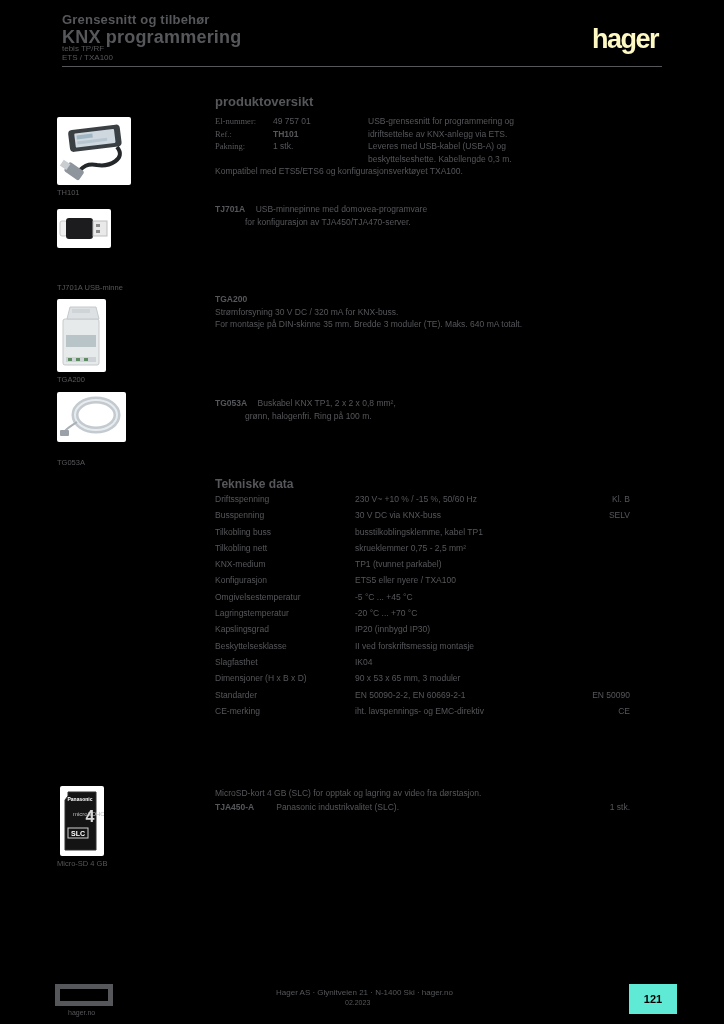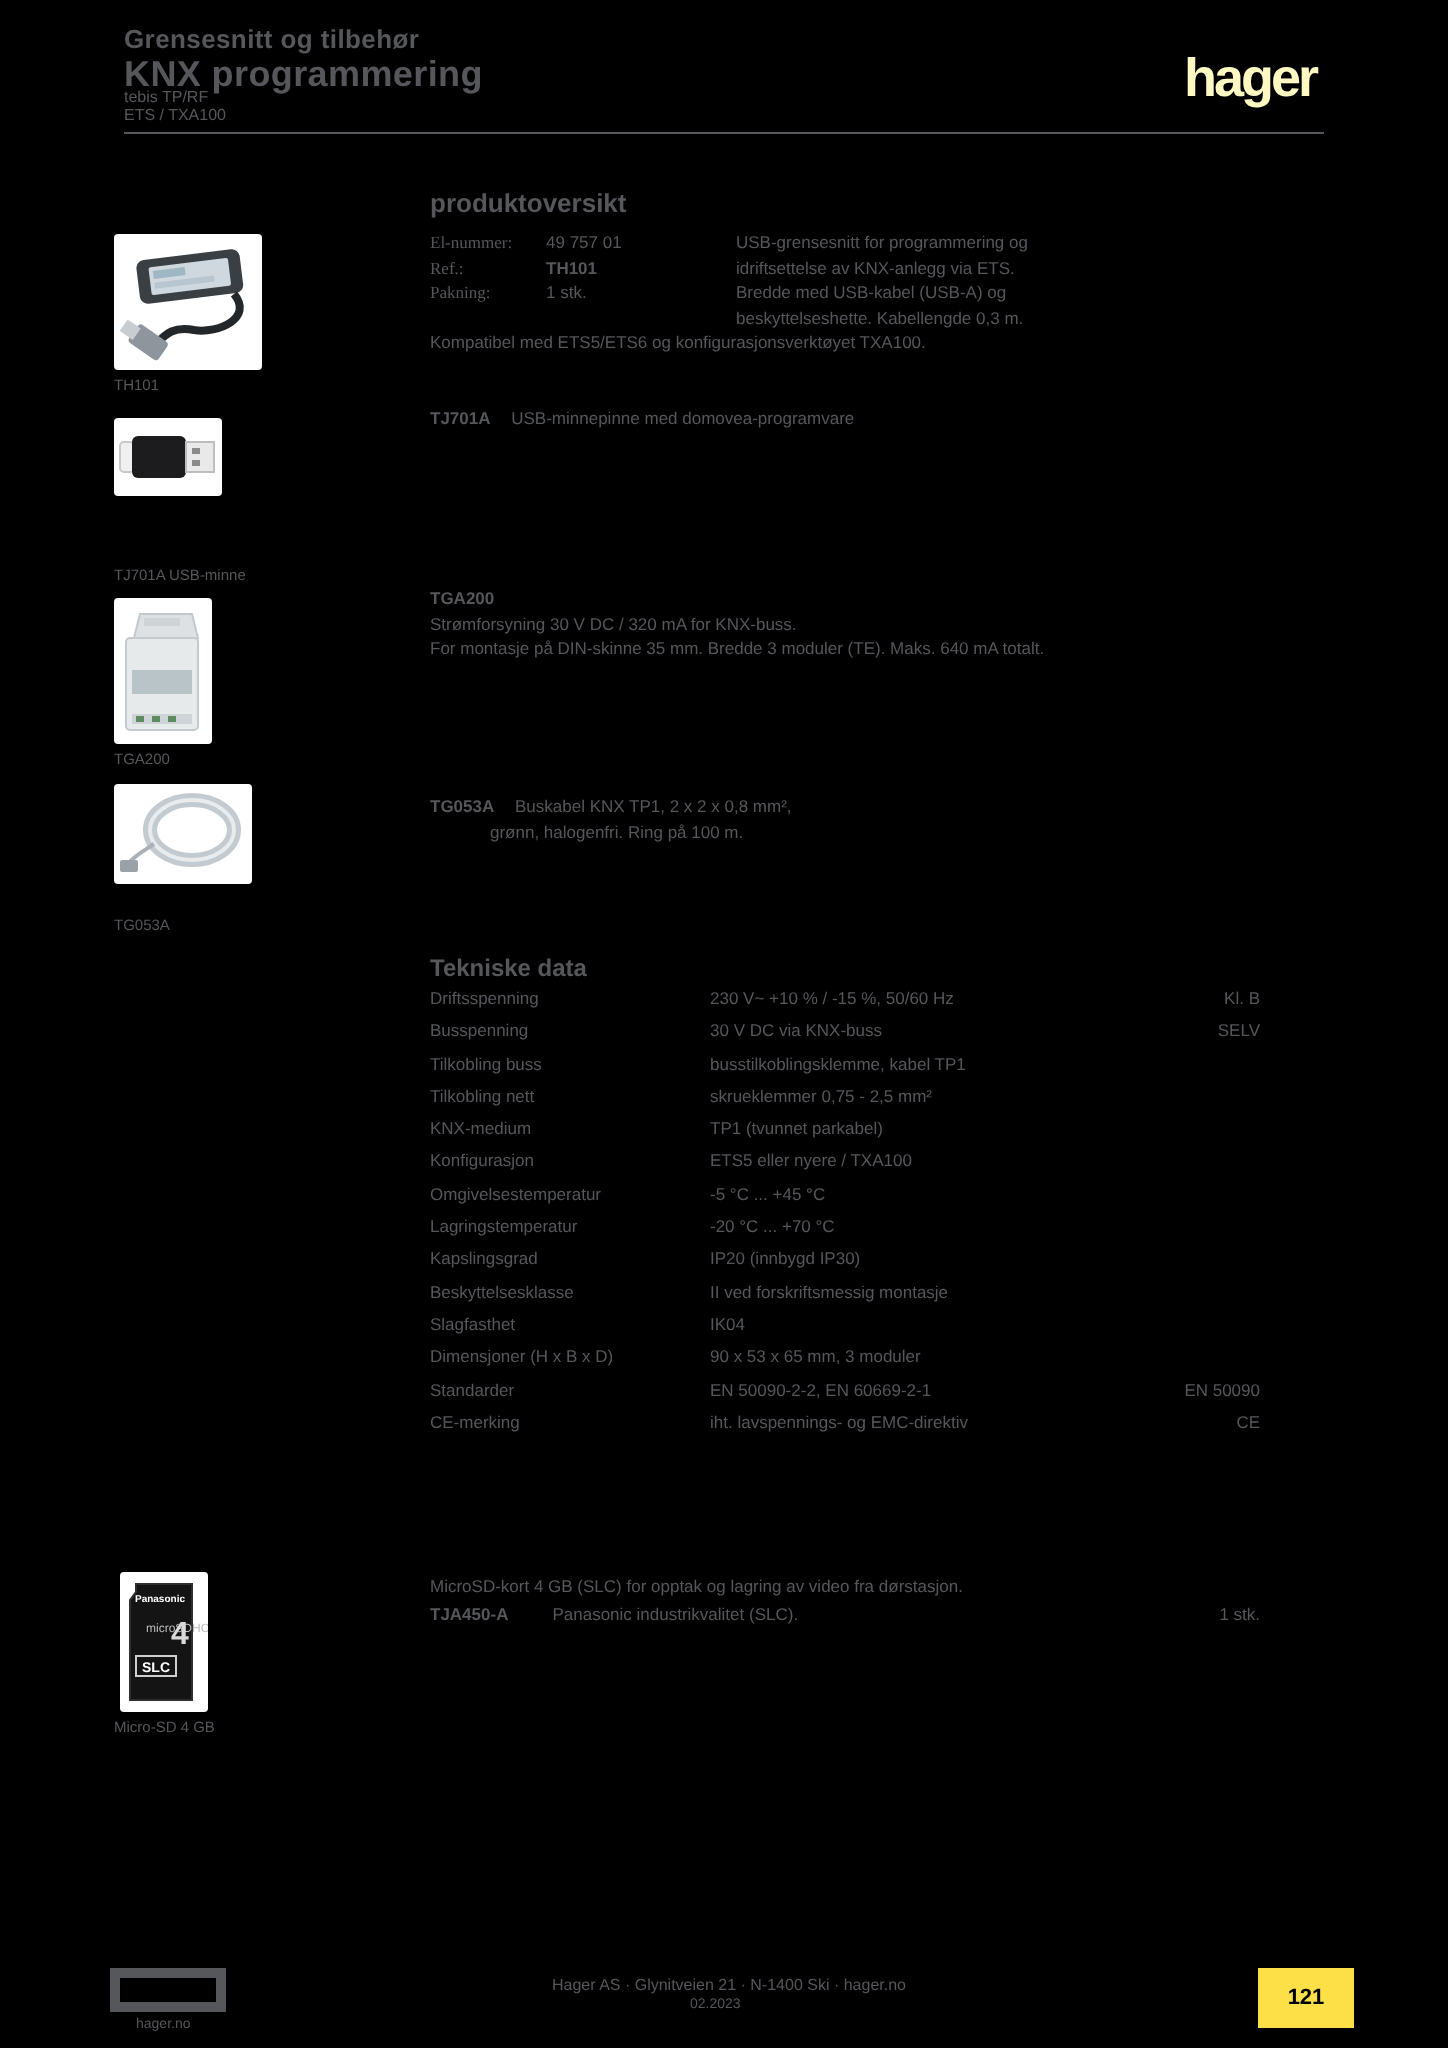--- a/index.html
+++ b/index.html
@@ -60,21 +60,21 @@
   .spec .trow{display:flex;height:16.3px;align-items:flex-start;}
   .spec .tl{width:140px;}
   .spec .tv{flex:1;}
   .spec .tx{width:70px;text-align:right;}
 
   
   .f-logo-box{left:55px;top:984px;width:48px;height:12px;border:5px solid #56575b;background:#000;}
   .f-logo-cap{left:68px;top:1009px;font-size:7px;}
   .f-center{left:276px;top:988px;font-size:8px;}
   .f-center-sub{left:345px;top:999px;font-size:7px;}
-  .f-page{left:629px;top:984px;width:48px;height:30px;background:#fde047;
+  .f-page{left:629px;top:984px;width:48px;height:30px;background:#5eead4;
           display:flex;align-items:center;justify-content:center;
           color:#000;font-weight:bold;font-size:11px;}
 </style>
 </head>
 <body>
 
 <div class="abs title1">Grensesnitt og tilbehør</div>
 <div class="abs title2">KNX programmering</div>
 <div class="abs sub1">tebis TP/RF</div>
 <div class="abs sub2">ETS / TXA100</div>
@@ -107,21 +107,21 @@
     <span class="dsc">USB-grensesnitt for programmering og</span>
   </div>
   <div class="row">
     <span class="lbl">Ref.:</span>
     <span class="val b">TH101</span>
     <span class="dsc">idriftsettelse av KNX-anlegg via ETS.</span>
   </div>
   <div class="row">
     <span class="lbl">Pakning:</span>
     <span class="val">1 stk.</span>
-    <span class="dsc">Bredde med USB-kabel (USB-A) og</span>
+    <span class="dsc">Leveres med USB-kabel (USB-A) og</span>
   </div>
   <div class="row">
     <span class="lbl"></span>
     <span class="val"></span>
     <span class="dsc">beskyttelseshette. Kabellengde 0,3 m.</span>
   </div>
   <div>Kompatibel med ETS5/ETS6 og konfigurasjonsverktøyet TXA100.</div>
 </div>
 
 <div class="abs plate plate2">
@@ -133,20 +133,21 @@
     <rect x="39" y="21" width="4" height="3" fill="#8a8a8a"></rect>
   </svg>
 </div>
 <div class="abs caption cap2">TJ701A USB-minne</div>
 
 <div class="abs ptxt p2">
   <div>
     <span class="refb">TJ701A</span>
     <span>USB-minnepinne med domovea-programvare</span>
   </div>
+  <div style="margin-left:30px">for konfigurasjon av TJA450/TJA470-server.</div>
 </div>
 
 <div class="abs plate plate3">
   <svg width="49" height="73" viewBox="0 0 49 73">
     <rect x="6" y="20" width="36" height="46" rx="2" fill="#e7eaeb" stroke="#c4c9cb" stroke-width="1"></rect>
     <path d="M10 20 L13 8 L39 8 L42 20 Z" fill="#dde1e3" stroke="#c4c9cb" stroke-width="1"></path>
     <rect x="15" y="10" width="18" height="4" fill="#cfd4d6"></rect>
     <rect x="9" y="36" width="30" height="12" fill="#b9c4c9"></rect>
     <rect x="9" y="58" width="30" height="5" fill="#cdd3d6"></rect>
     <rect x="11" y="59" width="4" height="3" fill="#5d8c63"></rect>

